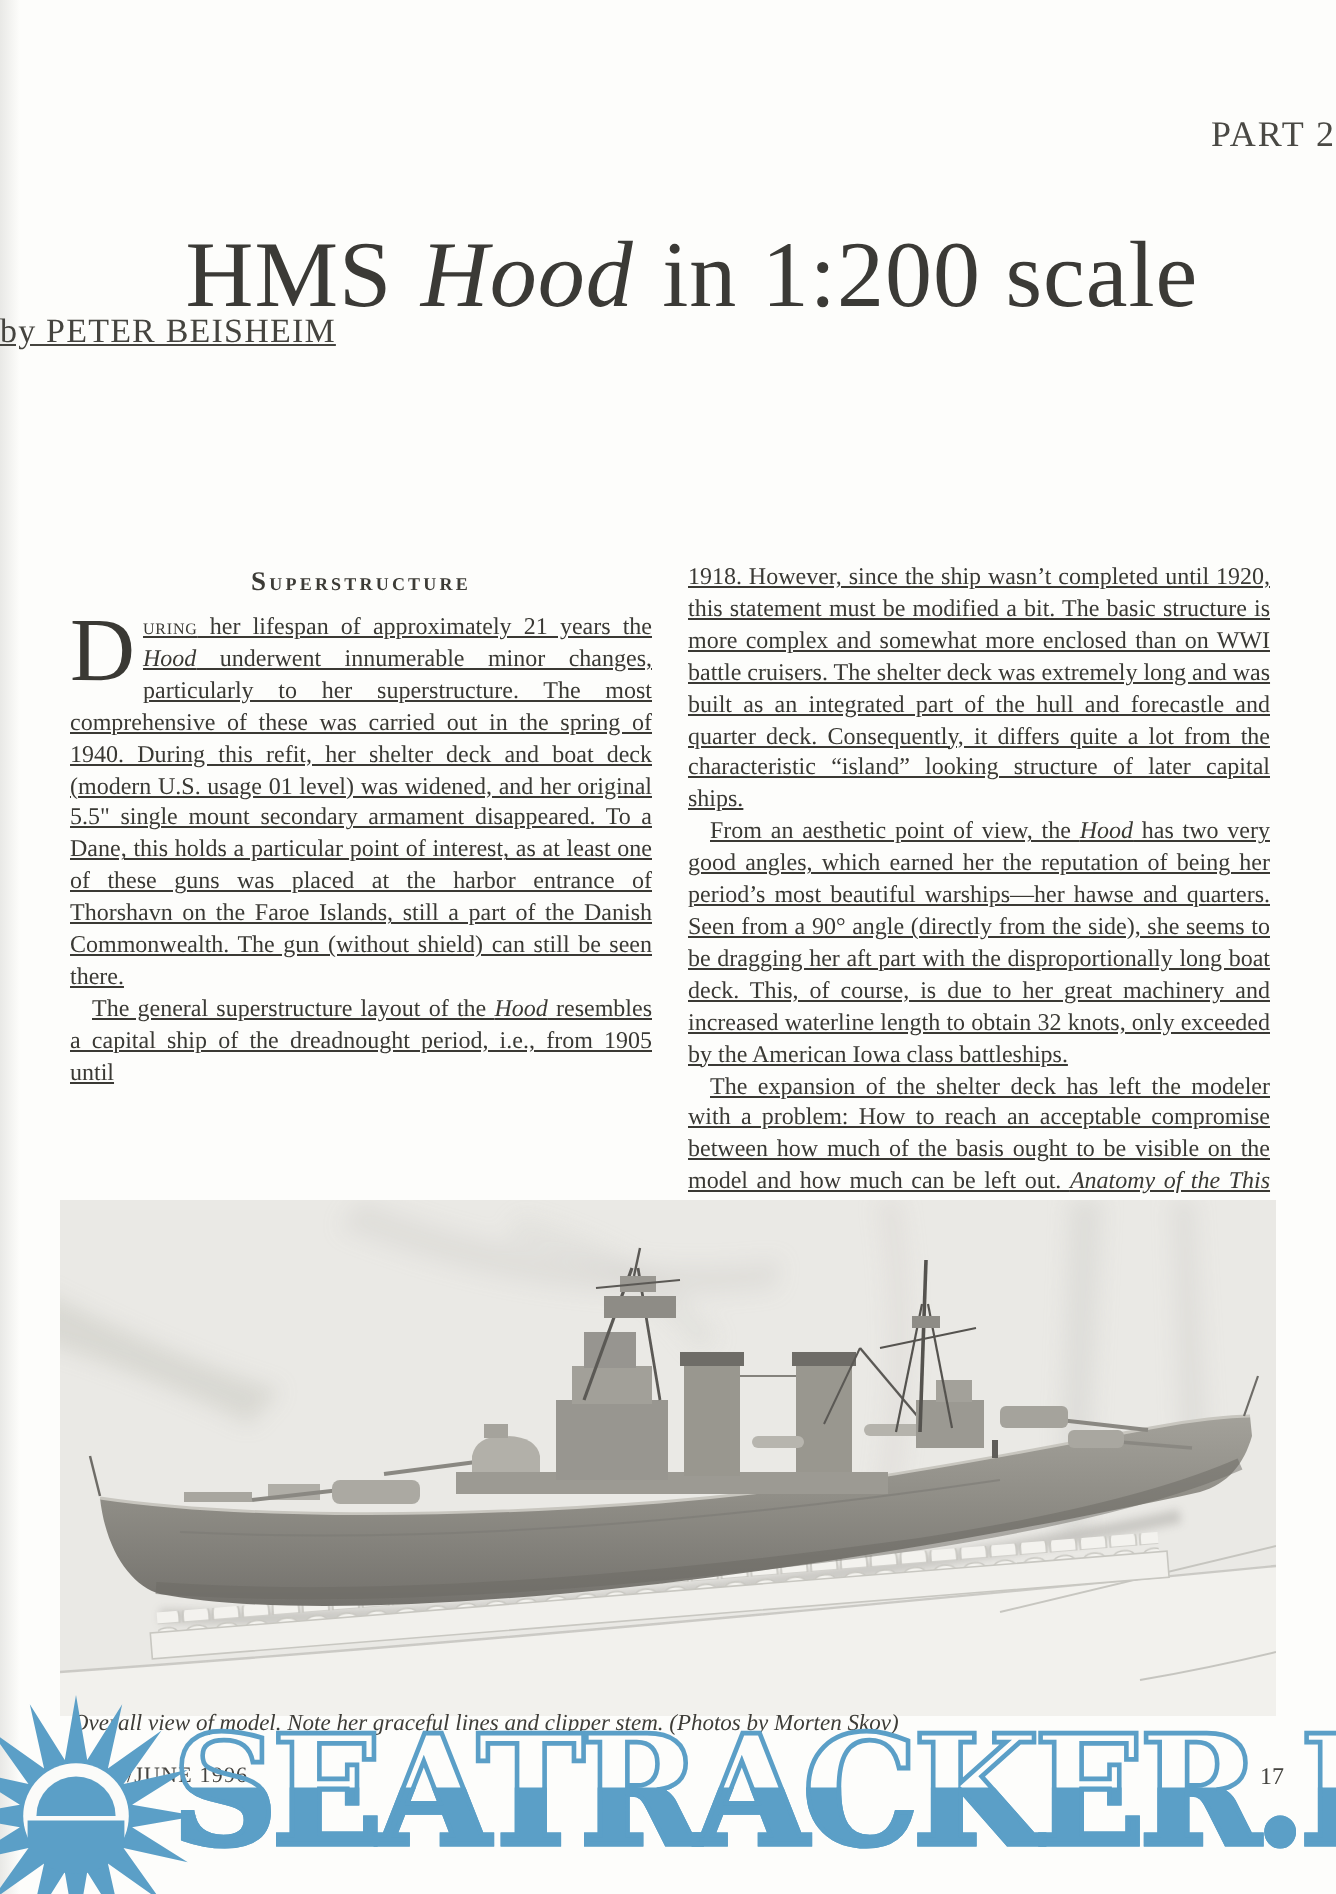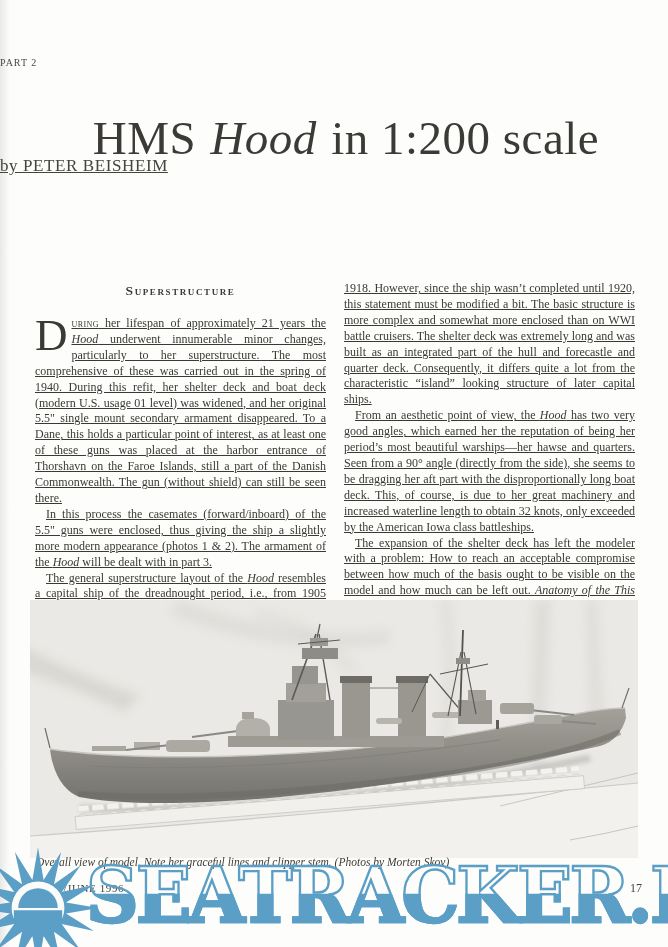--- a/index.html
+++ b/index.html
@@ -8,40 +8,40 @@
     background:#fdfdfb;
     font-family:"Liberation Serif", serif;
     color:#35342f;
   }
   body::before{ 
     content:"";position:absolute;left:0;top:0;bottom:0;width:10px;
     background:linear-gradient(to right, rgba(140,140,135,.18), rgba(140,140,135,0));
     z-index:0;pointer-events:none;
   }
   .part-label{
-    position:absolute;top:57px;left:0;width:100%;text-align:left;
-    font-size:10px;letter-spacing:1px;color:#4a4944;
+    position:absolute;top:57px;left:0;width:100%;text-align:right;
+    font-size:18px;letter-spacing:1px;color:#4a4944;
   }
   .page-title{
     position:absolute;top:80px;left:12px;width:100%;text-align:center;
     font-size:47px;font-weight:500;color:#3b3a36;letter-spacing:.5px;white-space:nowrap;
   }
   .page-title i{padding:0 2px;}
   .byline{
     position:absolute;top:156px;left:0;width:100%;text-align:left;
     font-size:17px;letter-spacing:.6px;color:#45443f;text-decoration:underline;
   }
   .columns{
     position:absolute;left:35px;top:281px;width:600px;
     display:flex;gap:18px;z-index:1;
   }
   .col{flex:1;min-width:0;}
   .section-heading{
     text-align:center;font-variant:small-caps;font-weight:bold;
-    font-size:13.5px;letter-spacing:1.6px;margin:2px 0 17px 0;color:#3c3b36;
+    font-size:13.5px;letter-spacing:1.6px;margin:2px 0 7px 0;color:#3c3b36;
   }
   .col p{
     margin:0;text-align:justify;font-size:12px;line-height:15.9px;color:#3a3934;text-decoration:underline;
   }
   .col p.indent{text-indent:11px;}
   .dropcap{
     float:left;font-size:45px;line-height:37px;padding:1px 4px 0 0;color:#3a3934;
   }
   .smallcaps{font-variant:small-caps;letter-spacing:.4px;}
   .photo{
@@ -77,21 +77,20 @@
 
 <div class="part-label">PART 2</div>
 <h1 class="page-title"><span>HMS </span><i>Hood</i><span> in 1:200 scale</span></h1>
 <div class="byline">by PETER BEISHEIM</div>
 
 <div class="columns">
   <div class="col">
     <div class="section-heading">Superstructure</div>
     <div>
         <p><span class="dropcap">D</span><span class="smallcaps">uring</span> her lifespan of approximately 21 years the <i>Hood</i> underwent innumerable minor changes, particularly to her superstructure. The most comprehensive of these was carried out in the spring of 1940. During this refit, her shelter deck and boat deck (modern U.S. usage 01 level) was widened, and her original 5.5" single mount secondary armament disappeared. To a Dane, this holds a particular point of interest, as at least one of these guns was placed at the harbor entrance of Thorshavn on the Faroe Islands, still a part of the Danish Commonwealth. The gun (without shield) can still be seen there.</p>
-        <p class="indent">In this process the casemates (forward/inboard) of the 5.5" guns were enclosed, thus giving the ship a slightly more modern appearance (photos 1 &amp; 2). The armament of the <i>Hood</i> will be dealt with in part 3.</p>
         <p class="indent">The general superstructure layout of the <i>Hood</i> resembles a capital ship of the dreadnought period, i.e., from 1905 until</p>
       </div>
   </div>
   <div class="col">
     <div>
         <p>1918. However, since the ship wasn’t completed until 1920, this statement must be modified a bit. The basic structure is more complex and somewhat more enclosed than on WWI battle cruisers. The shelter deck was extremely long and was built as an integrated part of the hull and forecastle and quarter deck. Consequently, it differs quite a lot from the characteristic “island” looking structure of later capital ships.</p>
         <p class="indent">From an aesthetic point of view, the <i>Hood</i> has two very good angles, which earned her the reputation of being her period’s most beautiful warships—her hawse and quarters. Seen from a 90° angle (directly from the side), she seems to be dragging her aft part with the disproportionally long boat deck. This, of course, is due to her great machinery and increased waterline length to obtain 32 knots, only exceeded by the American Iowa class battleships.</p>
         <p class="indent">The expansion of the shelter deck has left the modeler with a problem: How to reach an acceptable compromise between how much of the basis ought to be visible on the model and how much can be left out. <i>Anatomy of the This</i> was a magnificent help, as the drawings demonstrate the position of the bulkheads supporting the shelter deck. However, most of these</p>
       </div>
   </div>

